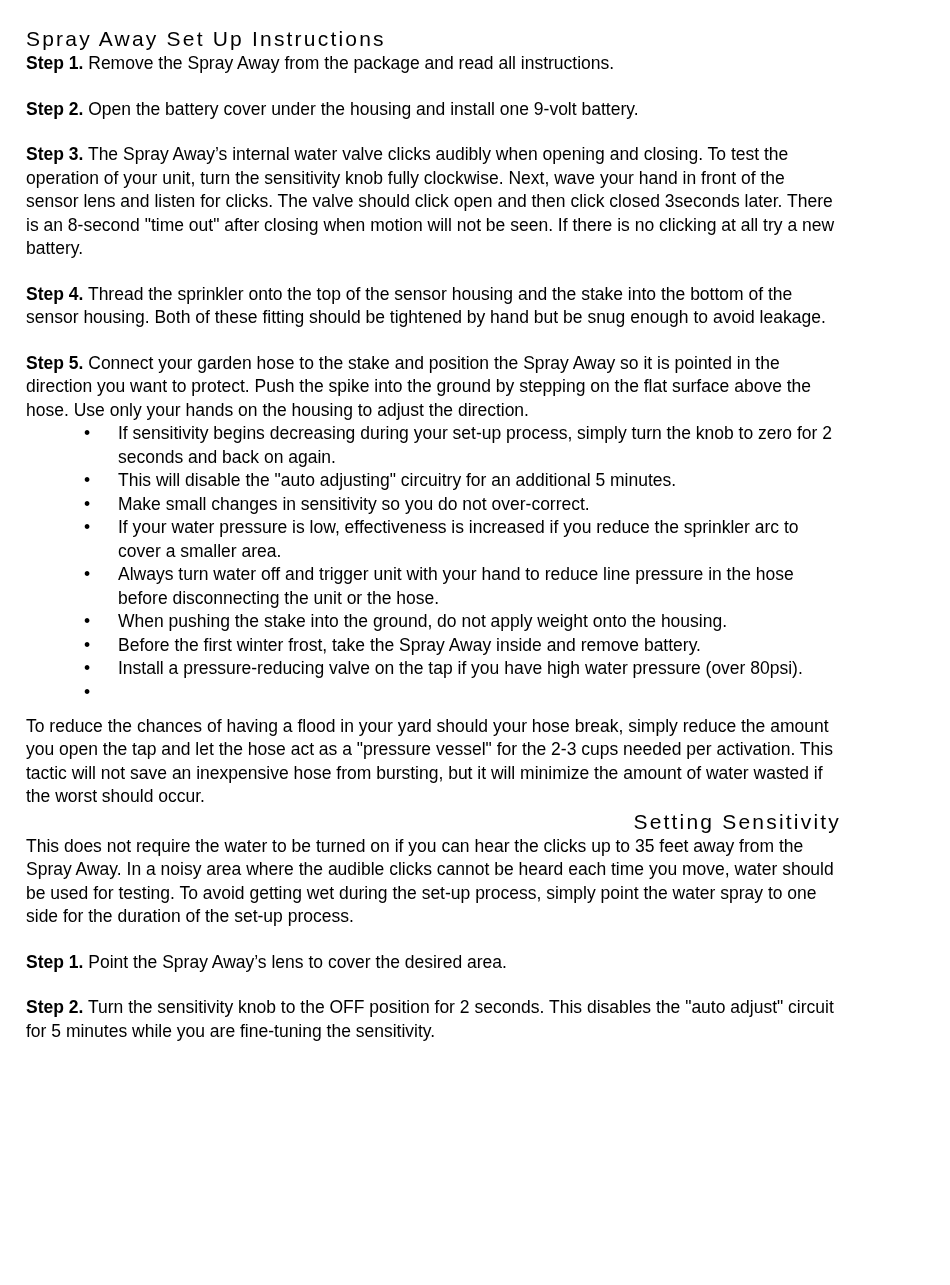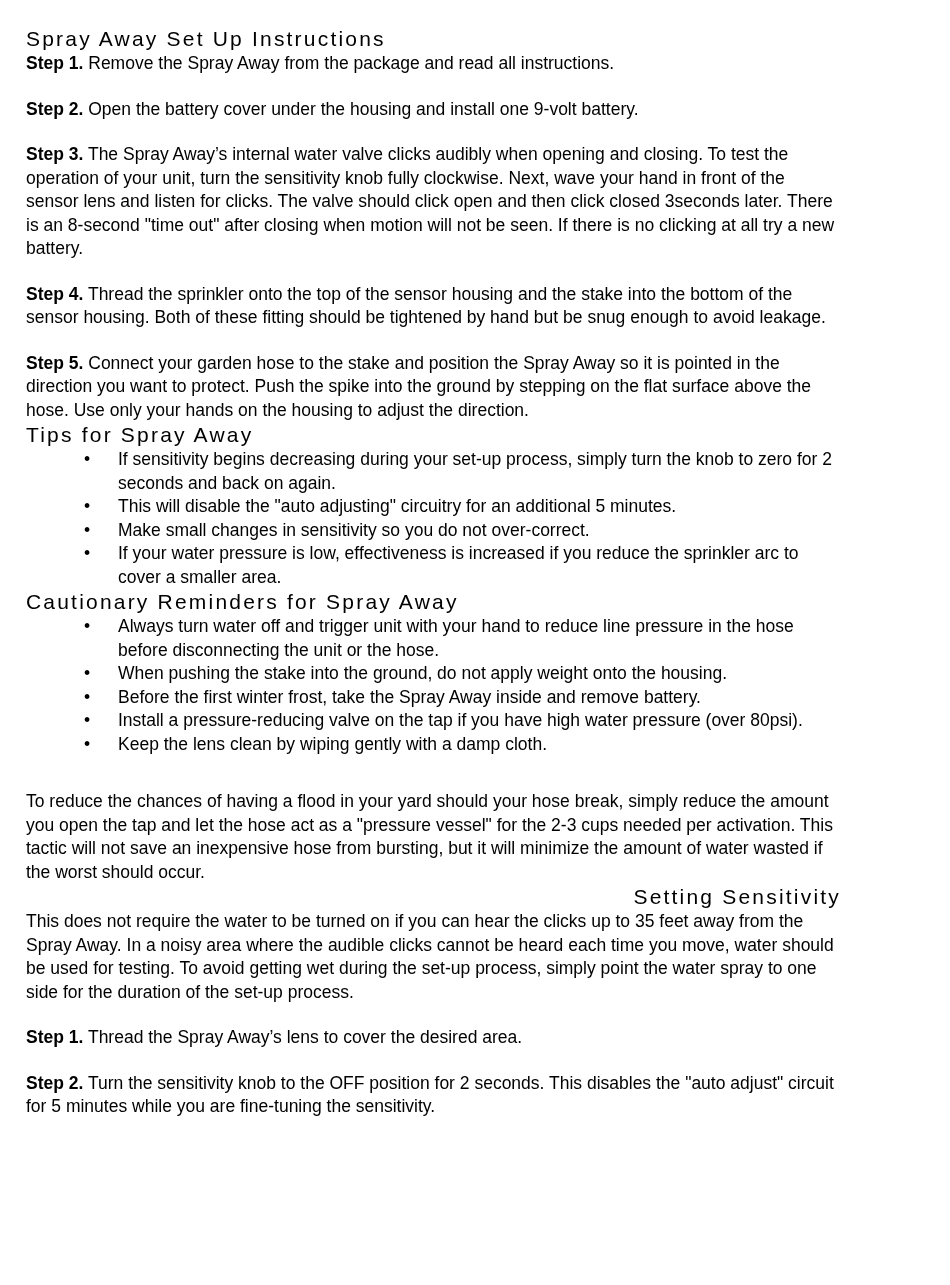--- a/index.html
+++ b/index.html
@@ -89,46 +89,44 @@
   <p class="body-par"><span class="step-label">Step 1.</span><span> Remove the Spray Away from the package and read all instructions.</span></p>
 
   <p class="body-par"><span class="step-label">Step 2.</span><span> Open the battery cover under the housing and install one 9-volt battery.</span></p>
 
   <p class="body-par"><span class="step-label">Step 3.</span><span> The Spray Away’s internal water valve clicks audibly when opening and closing. To test the operation of your unit, turn the sensitivity knob fully clockwise. Next, wave your hand in front of the sensor lens and listen for clicks. The valve should click open and then click closed 3seconds later. There is an 8-second "time out" after closing when motion will not be seen. If there is no clicking at all try a new battery.</span></p>
 
   <p class="body-par"><span class="step-label">Step 4.</span><span> Thread the sprinkler onto the top of the sensor housing and the stake into the bottom of the sensor housing. Both of these fitting should be tightened by hand but be snug enough to avoid leakage.</span></p>
 
   <p class="body-par tight"><span class="step-label">Step 5.</span><span> Connect your garden hose to the stake and position the Spray Away so it is pointed in the direction you want to protect. Push the spike into the ground by stepping on the flat surface above the hose. Use only your hands on the housing to adjust the direction.</span></p>
 
-  <h2 class="section-heading h-tips">Tips for Spray Away</h2>
 
   <ul class="bullet-list list-tips">
     <li><span class="bullet-marker">•</span><span>If sensitivity begins decreasing during your set-up process, simply turn the knob to zero for 2 seconds and back on again.</span></li>
     <li><span class="bullet-marker">•</span><span>This will disable the "auto adjusting" circuitry for an additional 5 minutes.</span></li>
     <li><span class="bullet-marker">•</span><span>Make small changes in sensitivity so you do not over-correct.</span></li>
     <li><span class="bullet-marker">•</span><span>If your water pressure is low, effectiveness is increased if you reduce the sprinkler arc to cover a smaller area.</span></li>
   </ul>
 
-  <h2 class="section-heading h-caution">Cautionary Reminders for Spray Away</h2>
 
   <ul class="bullet-list list-caution">
     <li><span class="bullet-marker">•</span><span>Always turn water off and trigger unit with your hand to reduce line pressure in the hose before disconnecting the unit or the hose.</span></li>
     <li><span class="bullet-marker">•</span><span>When pushing the stake into the ground, do not apply weight onto the housing.</span></li>
     <li><span class="bullet-marker">•</span><span>Before the first winter frost, take the Spray Away inside and remove battery.</span></li>
     <li><span class="bullet-marker">•</span><span>Install a pressure-reducing valve on the tap if you have high water pressure (over 80psi).</span></li>
-    <li><span class="bullet-marker">•</span><span>Keep the lens clean by wiping gently with a damp cloth.</span></li>
+    <li><span class="bullet-marker">•</span></li>
   </ul>
 
   <div class="after-list-gap"></div>
 
   <p class="body-par tight">To reduce the chances of having a flood in your yard should your hose break, simply reduce the amount you open the tap and let the hose act as a "pressure vessel" for the 2-3 cups needed per activation. This tactic will not save an inexpensive hose from bursting, but it will minimize the amount of water wasted if the worst should occur.</p>
 
   <h2 class="section-heading h-sens">Setting Sensitivity</h2>
 
   <p class="body-par tight">This does not require the water to be turned on if you can hear the clicks up to 35 feet away from the Spray Away. In a noisy area where the audible clicks cannot be heard each time you move, water should be used for testing. To avoid getting wet during the set-up process, simply point the water spray to one side for the duration of the set-up process.</p>
 
   <div class="after-sens-gap"></div>
 
-  <p class="body-par"><span class="step-label">Step 1.</span><span> Thread the Spray Away’s lens to cover the desired area.</span></p>
+  <p class="body-par"><span class="step-label">Step 1.</span><span> Point the Spray Away’s lens to cover the desired area.</span></p>
 
   <p class="body-par tight"><span class="step-label">Step 2.</span><span> Turn the sensitivity knob to the OFF position for 2 seconds. This disables the "auto adjust" circuit for 5 minutes while you are fine-tuning the sensitivity.</span></p>
 
 </div>
 
 </body></html>

